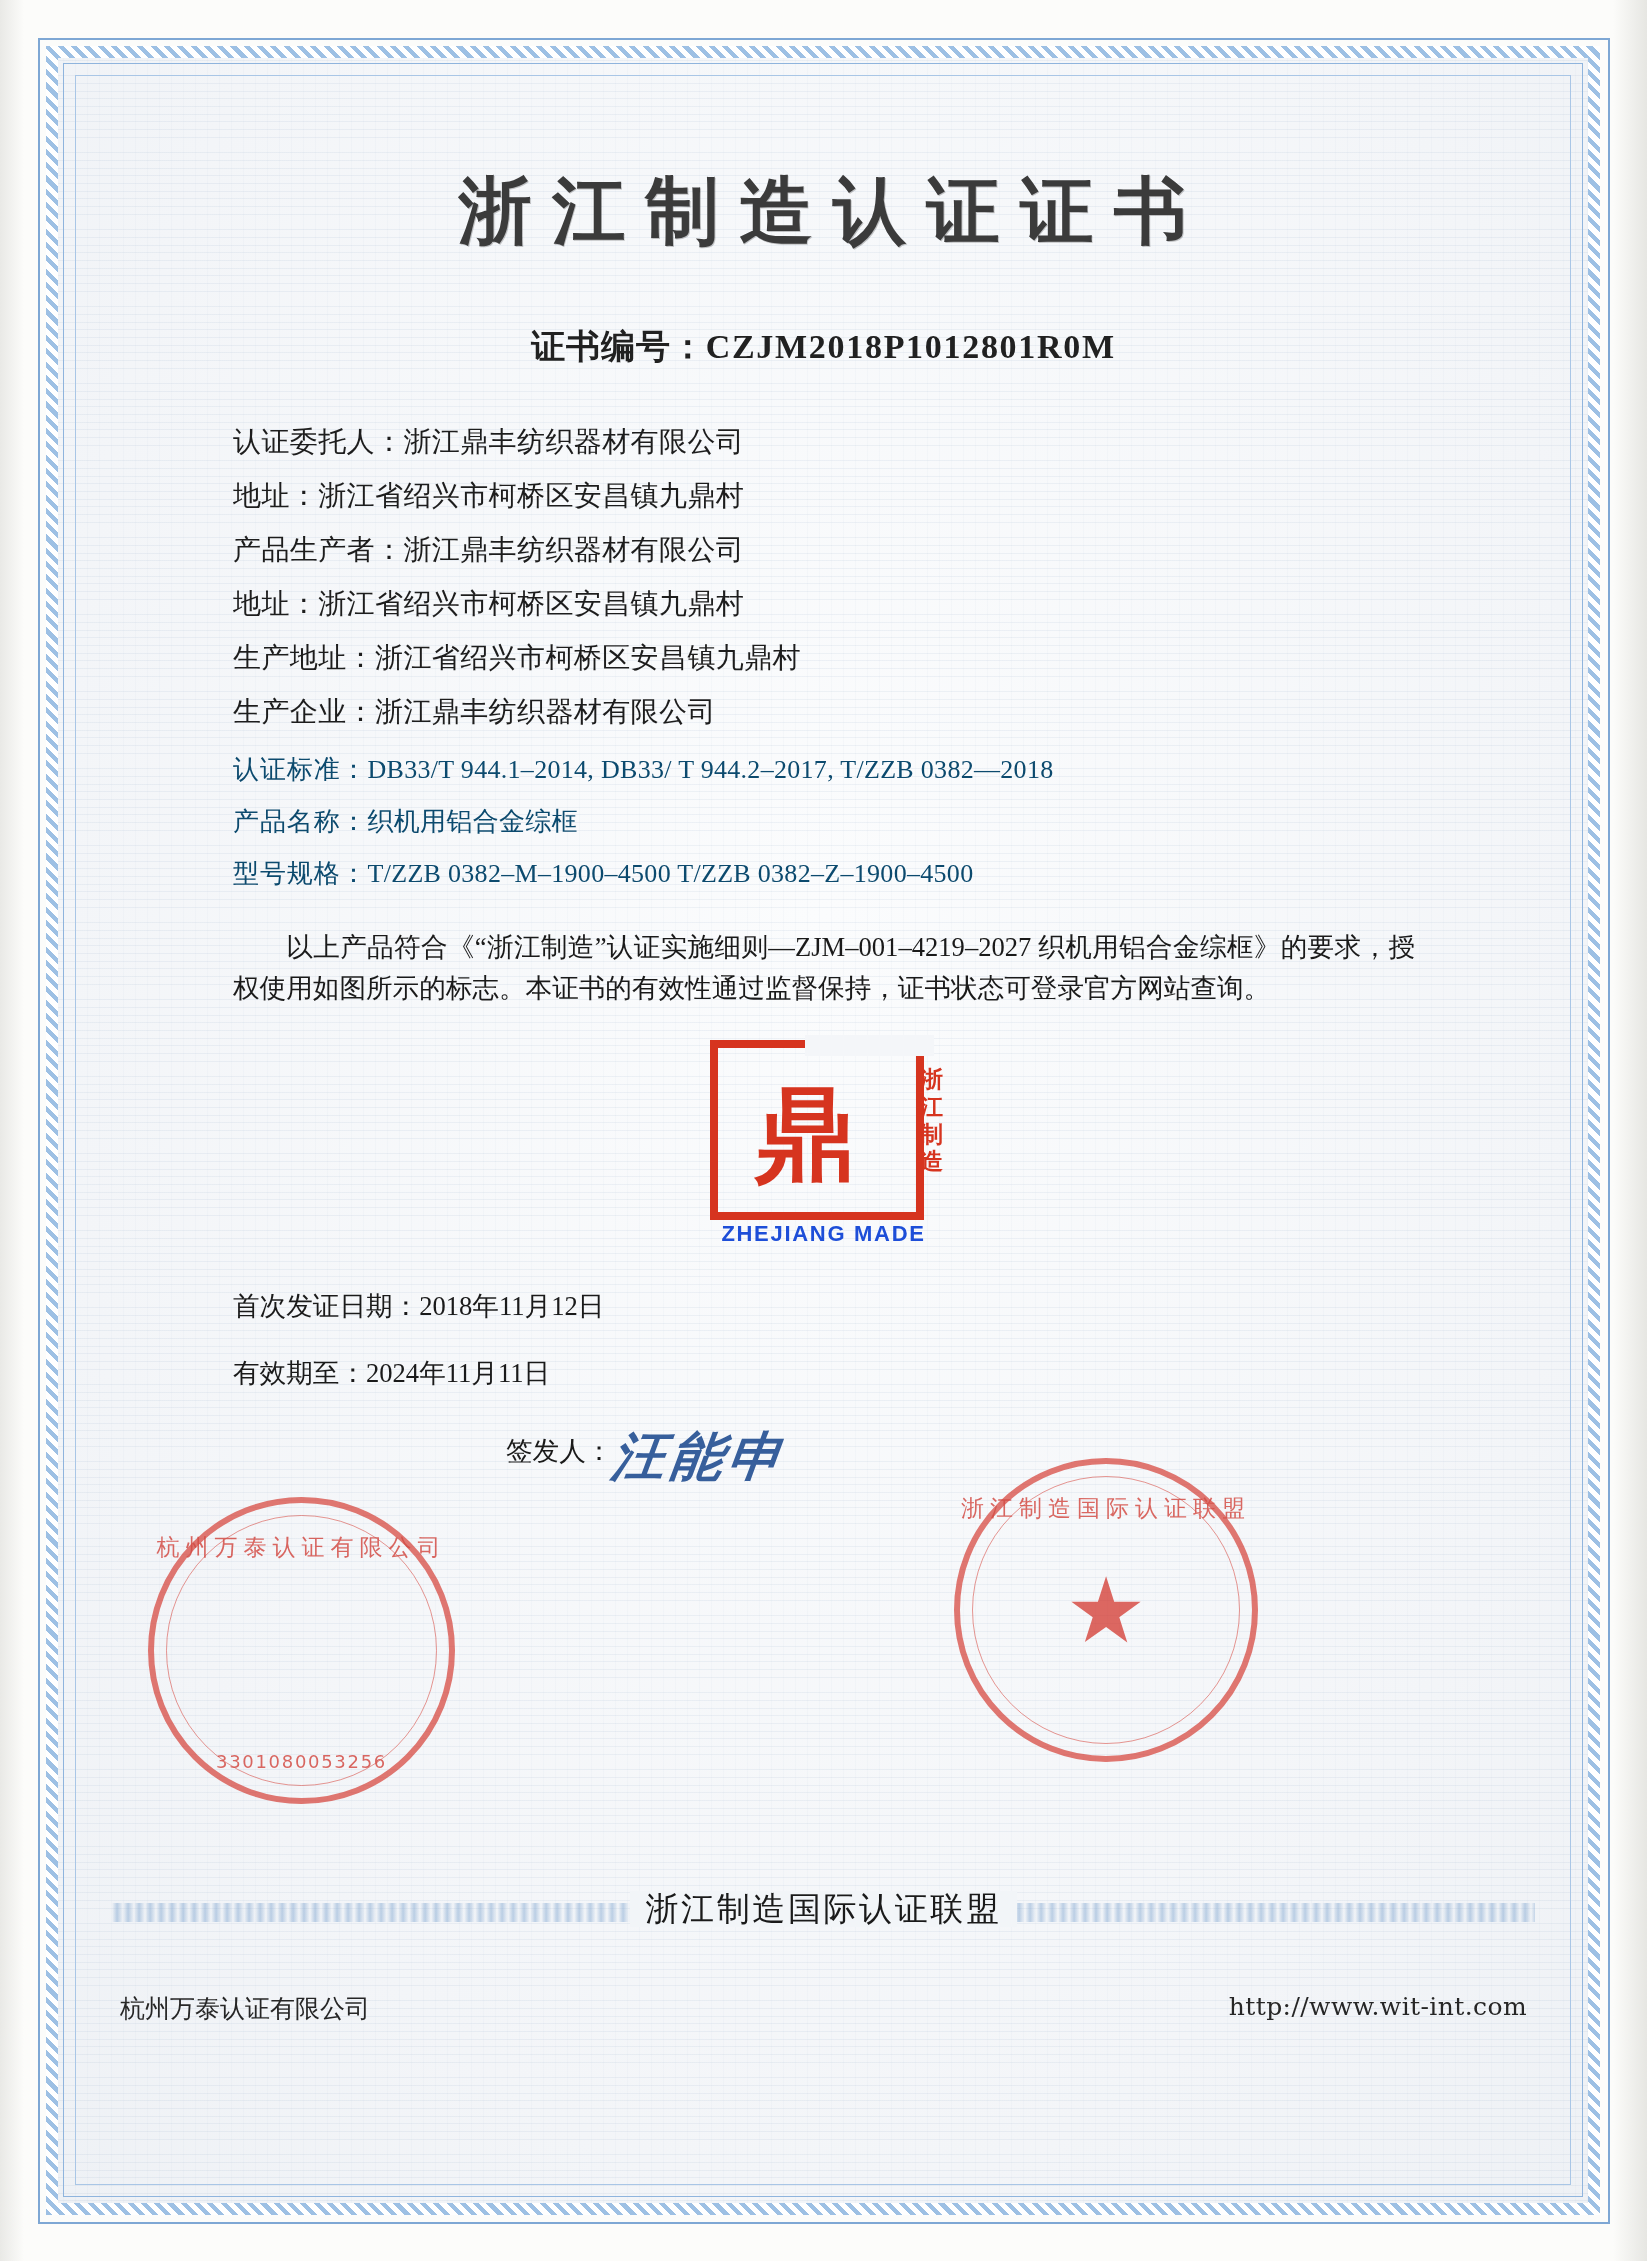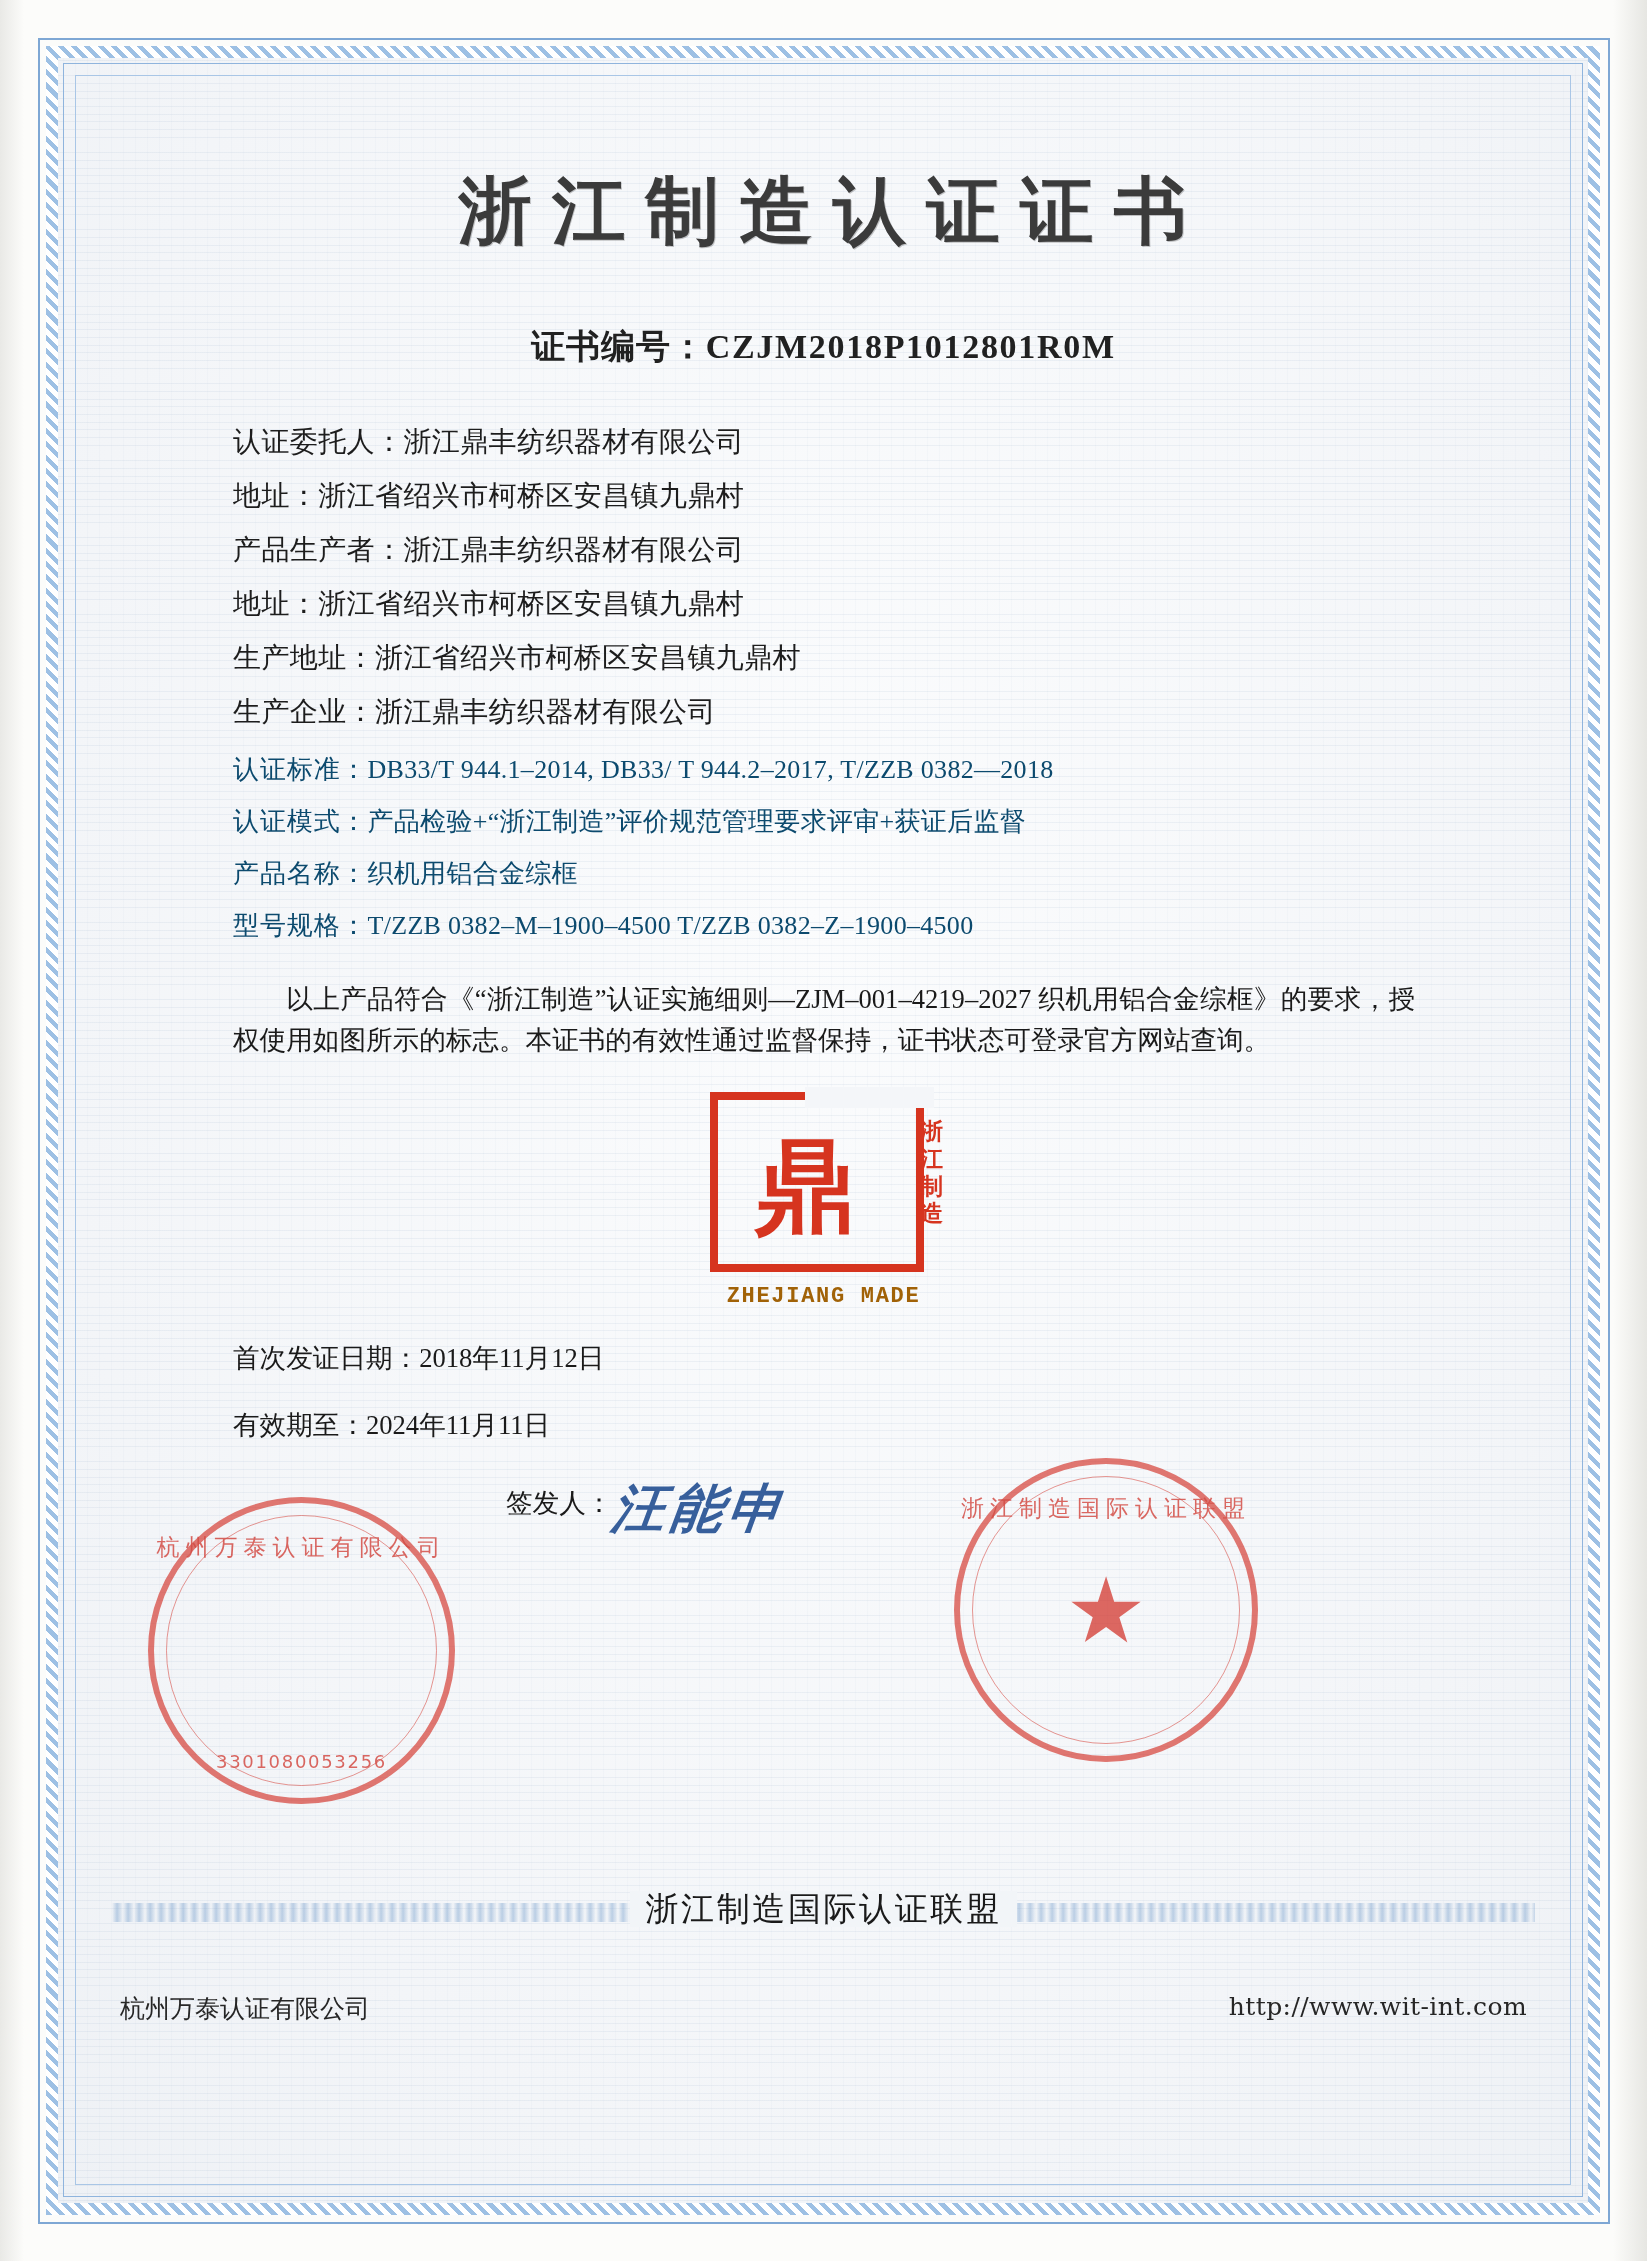--- a/index.html
+++ b/index.html
@@ -183,25 +183,25 @@
     right: 3.4px; top: 26px;
     width: 34px;
     color: #d6341f;
     font-size: 23px;
     font-weight: 700;
     line-height: 1.18;
     text-align: center;
   }
   .logo-en {
     position: absolute;
-    left: 12px; bottom: 2px;
+    left: 12px; bottom: 12px;
     width: 233px;
     text-align: center;
-    color: #a16207;
-    font-family: Liberation Mono, monospace;
+    color: #1d4ed8;
+    font-family: Liberation Sans, sans-serif;
     font-size: 22px;
     font-weight: 700;
     letter-spacing: 1.7px;
   }
 
   
   .dates {
     margin-top: 29px;
     padding-left: 130px;
     font-size: 26.6px;
@@ -355,23 +355,20 @@
       <div class="row">
         <span>生产企业：</span><span>浙江鼎丰纺织器材有限公司</span>
       </div>
     </div>
 
     <div class="block-b">
       <div class="row">
         <span class="label">认证标准：</span><span>DB33/T 944.1–2014, DB33/ T 944.2–2017, T/ZZB 0382—2018</span>
       </div>
       <div class="row">
-        <span class="label">认证模式：</span><span>产品检验+“浙江制造”评价规范管理要求评审+获证后监督</span>
-      </div>
-      <div class="row">
         <span class="label">产品名称：</span><span>织机用铝合金综框</span>
       </div>
       <div class="row">
         <span class="label">型号规格：</span><span>T/ZZB 0382–M–1900–4500  T/ZZB 0382–Z–1900–4500</span>
       </div>
     </div>
 
     <div class="statement">
       <span class="indent"></span><span>以上产品符合《“浙江制造”认证实施细则—ZJM–001–4219–2027 织机用铝合金综框》的要求，授权使用如图所示的标志。本证书的有效性通过监督保持，证书状态可登录官方网站查询。</span>
     </div>

